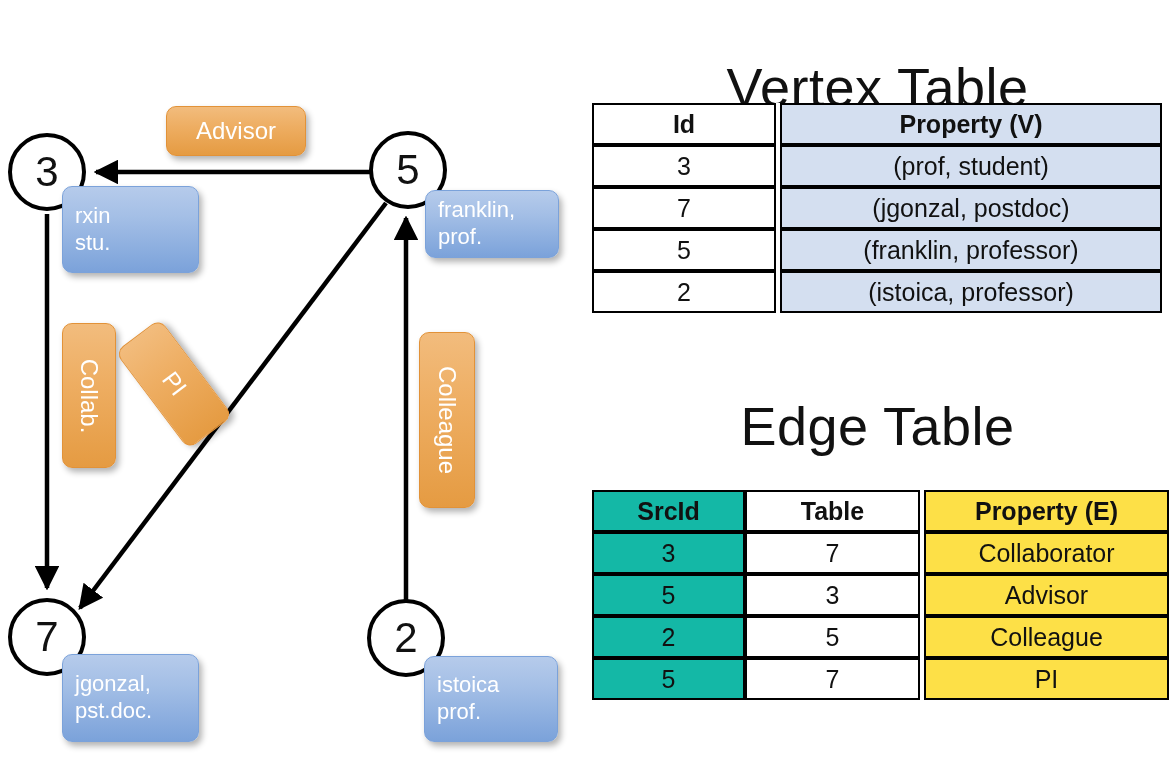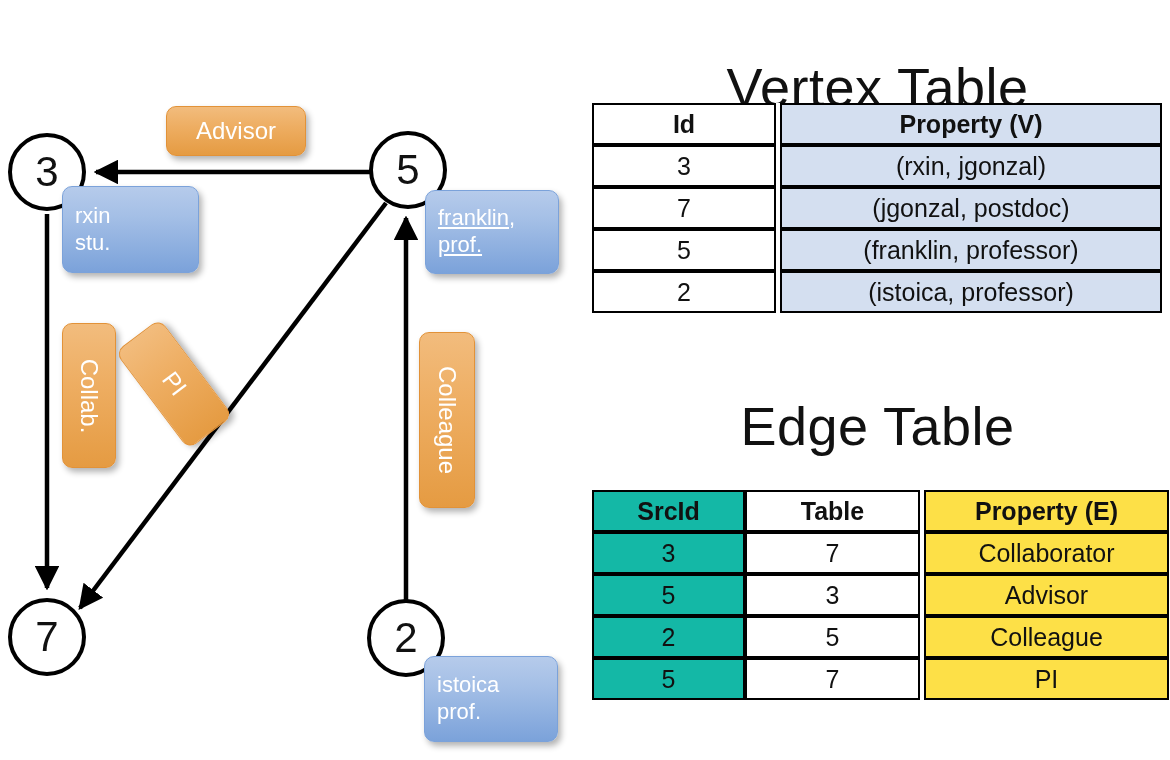--- a/index.html
+++ b/index.html
@@ -157,25 +157,29 @@
   <div class="node-circle" style="left:8px;  top:133px;">3</div>
   <div class="node-circle" style="left:369px; top:131px;">5</div>
   <div class="node-circle" style="left:8px;  top:598px;">7</div>
   <div class="node-circle" style="left:367px; top:599px;">2</div>
 
   <div class="prop-box blue" style="left:62px; top:186px; width:137px; height:87px;">
     <span class="line">rxin</span>
     <span class="line">stu.</span>
   </div>
 
-  <div class="prop-box blue" style="left:425px; top:190px; width:134px; height:84px;text-decoration:underline;">
+  <div class="prop-box blue" style="left:425px; top:190px; width:134px; height:68px;">
     <span class="line">franklin,</span>
     <span class="line">prof.</span>
   </div>
 
+  <div class="prop-box blue" style="left:62px; top:654px; width:137px; height:88px;">
+    <span class="line">jgonzal,</span>
+    <span class="line">pst.doc.</span>
+  </div>
 
   <div class="prop-box blue" style="left:424px; top:656px; width:134px; height:86px;">
     <span class="line">istoica</span>
     <span class="line">prof.</span>
   </div>
 
   <div class="edge-label" style="left:166px; top:106px; width:140px; height:50px;">
     <span class="txt">Advisor</span>
   </div>
 
@@ -199,21 +203,21 @@
     <tr>
       <th class="c-id">Id</th>
       <th class="col-gap"></th>
       <th class="c-prop">Property (V)</th>
     </tr>
   </thead>
   <tbody>
     <tr>
       <td class="c-id">3</td>
       <td class="col-gap"></td>
-      <td class="c-prop">(rxin, jgonzal)</td>
+      <td class="c-prop">(prof, student)</td>
     </tr>
     <tr>
       <td class="c-id">7</td>
       <td class="col-gap"></td>
       <td class="c-prop">(jgonzal, postdoc)</td>
     </tr>
     <tr>
       <td class="c-id">5</td>
       <td class="col-gap"></td>
       <td class="c-prop">(franklin, professor)</td>

